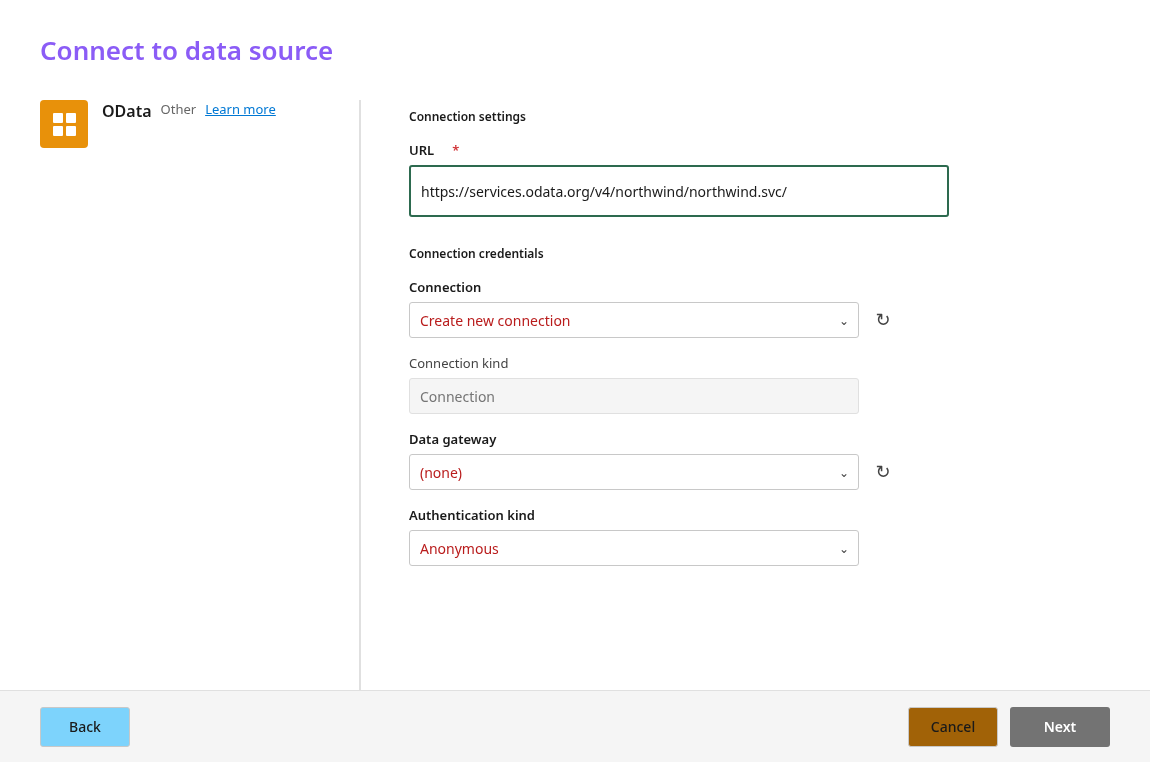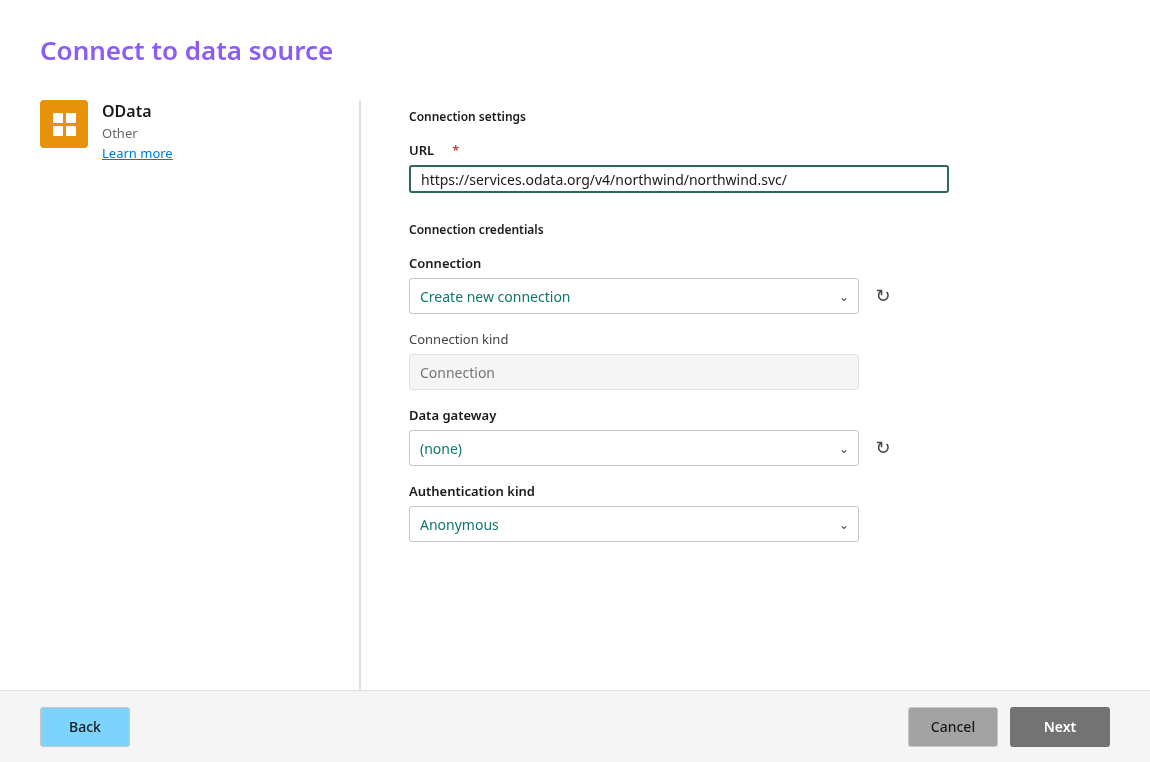--- a/index.html
+++ b/index.html
@@ -60,22 +60,22 @@
       background: white;
       border-radius: 1px;
     }
 
     .odata-icon-grid span.filled {
       background: white;
     }
 
     .datasource-info {
       display: flex;
-      flex-direction: column;
-      gap: 2px;
+      flex-direction: row;
+      gap: 9px;
     }
 
     .datasource-name {
       font-size: 16px;
       font-weight: 600;
       color: #1a1a1a;
     }
 
     .datasource-category {
       font-size: 13px;
@@ -114,21 +114,21 @@
     }
 
     .required-asterisk {
       color: #d13438;
       font-size: 13px;
     }
 
     .url-input {
       width: 100%;
       max-width: 540px;
-      height: 28px;
+      height: 52px;
       border: 2px solid #2d6a4f;
       border-radius: 3px;
       padding: 0 10px;
       font-size: 14px;
       color: #1a1a1a;
       outline: none;
       background: #fff;
       font-family: "Segoe UI", system-ui, sans-serif;
     }
 
@@ -159,21 +159,21 @@
     }
 
     .dropdown-wrapper select {
       width: 100%;
       height: 36px;
       border: 1px solid #c8c8c8;
       border-radius: 3px;
       background: #ffffff;
       padding: 0 10px;
       font-size: 14px;
-      color: #0f766e;
+      color: #b91c1c;
       appearance: none;
       -webkit-appearance: none;
       cursor: pointer;
       font-family: "Segoe UI", system-ui, sans-serif;
       outline: none;
     }
 
     .dropdown-chevron {
       position: absolute;
       right: 10px;
@@ -243,21 +243,21 @@
       color: #1a1a1a;
       cursor: pointer;
       padding: 0 20px;
       font-family: "Segoe UI", system-ui, sans-serif;
     }
 
     .btn-cancel {
       height: 40px;
       min-width: 90px;
       border: 1px solid #c8c8c8;
-      background: #a3a3a3;
+      background: #a16207;
       border-radius: 3px;
       font-size: 14px;
       font-weight: 500;
       color: #1a1a1a;
       cursor: pointer;
       padding: 0 20px;
       font-family: "Segoe UI", system-ui, sans-serif;
     }
 
     .btn-next {

